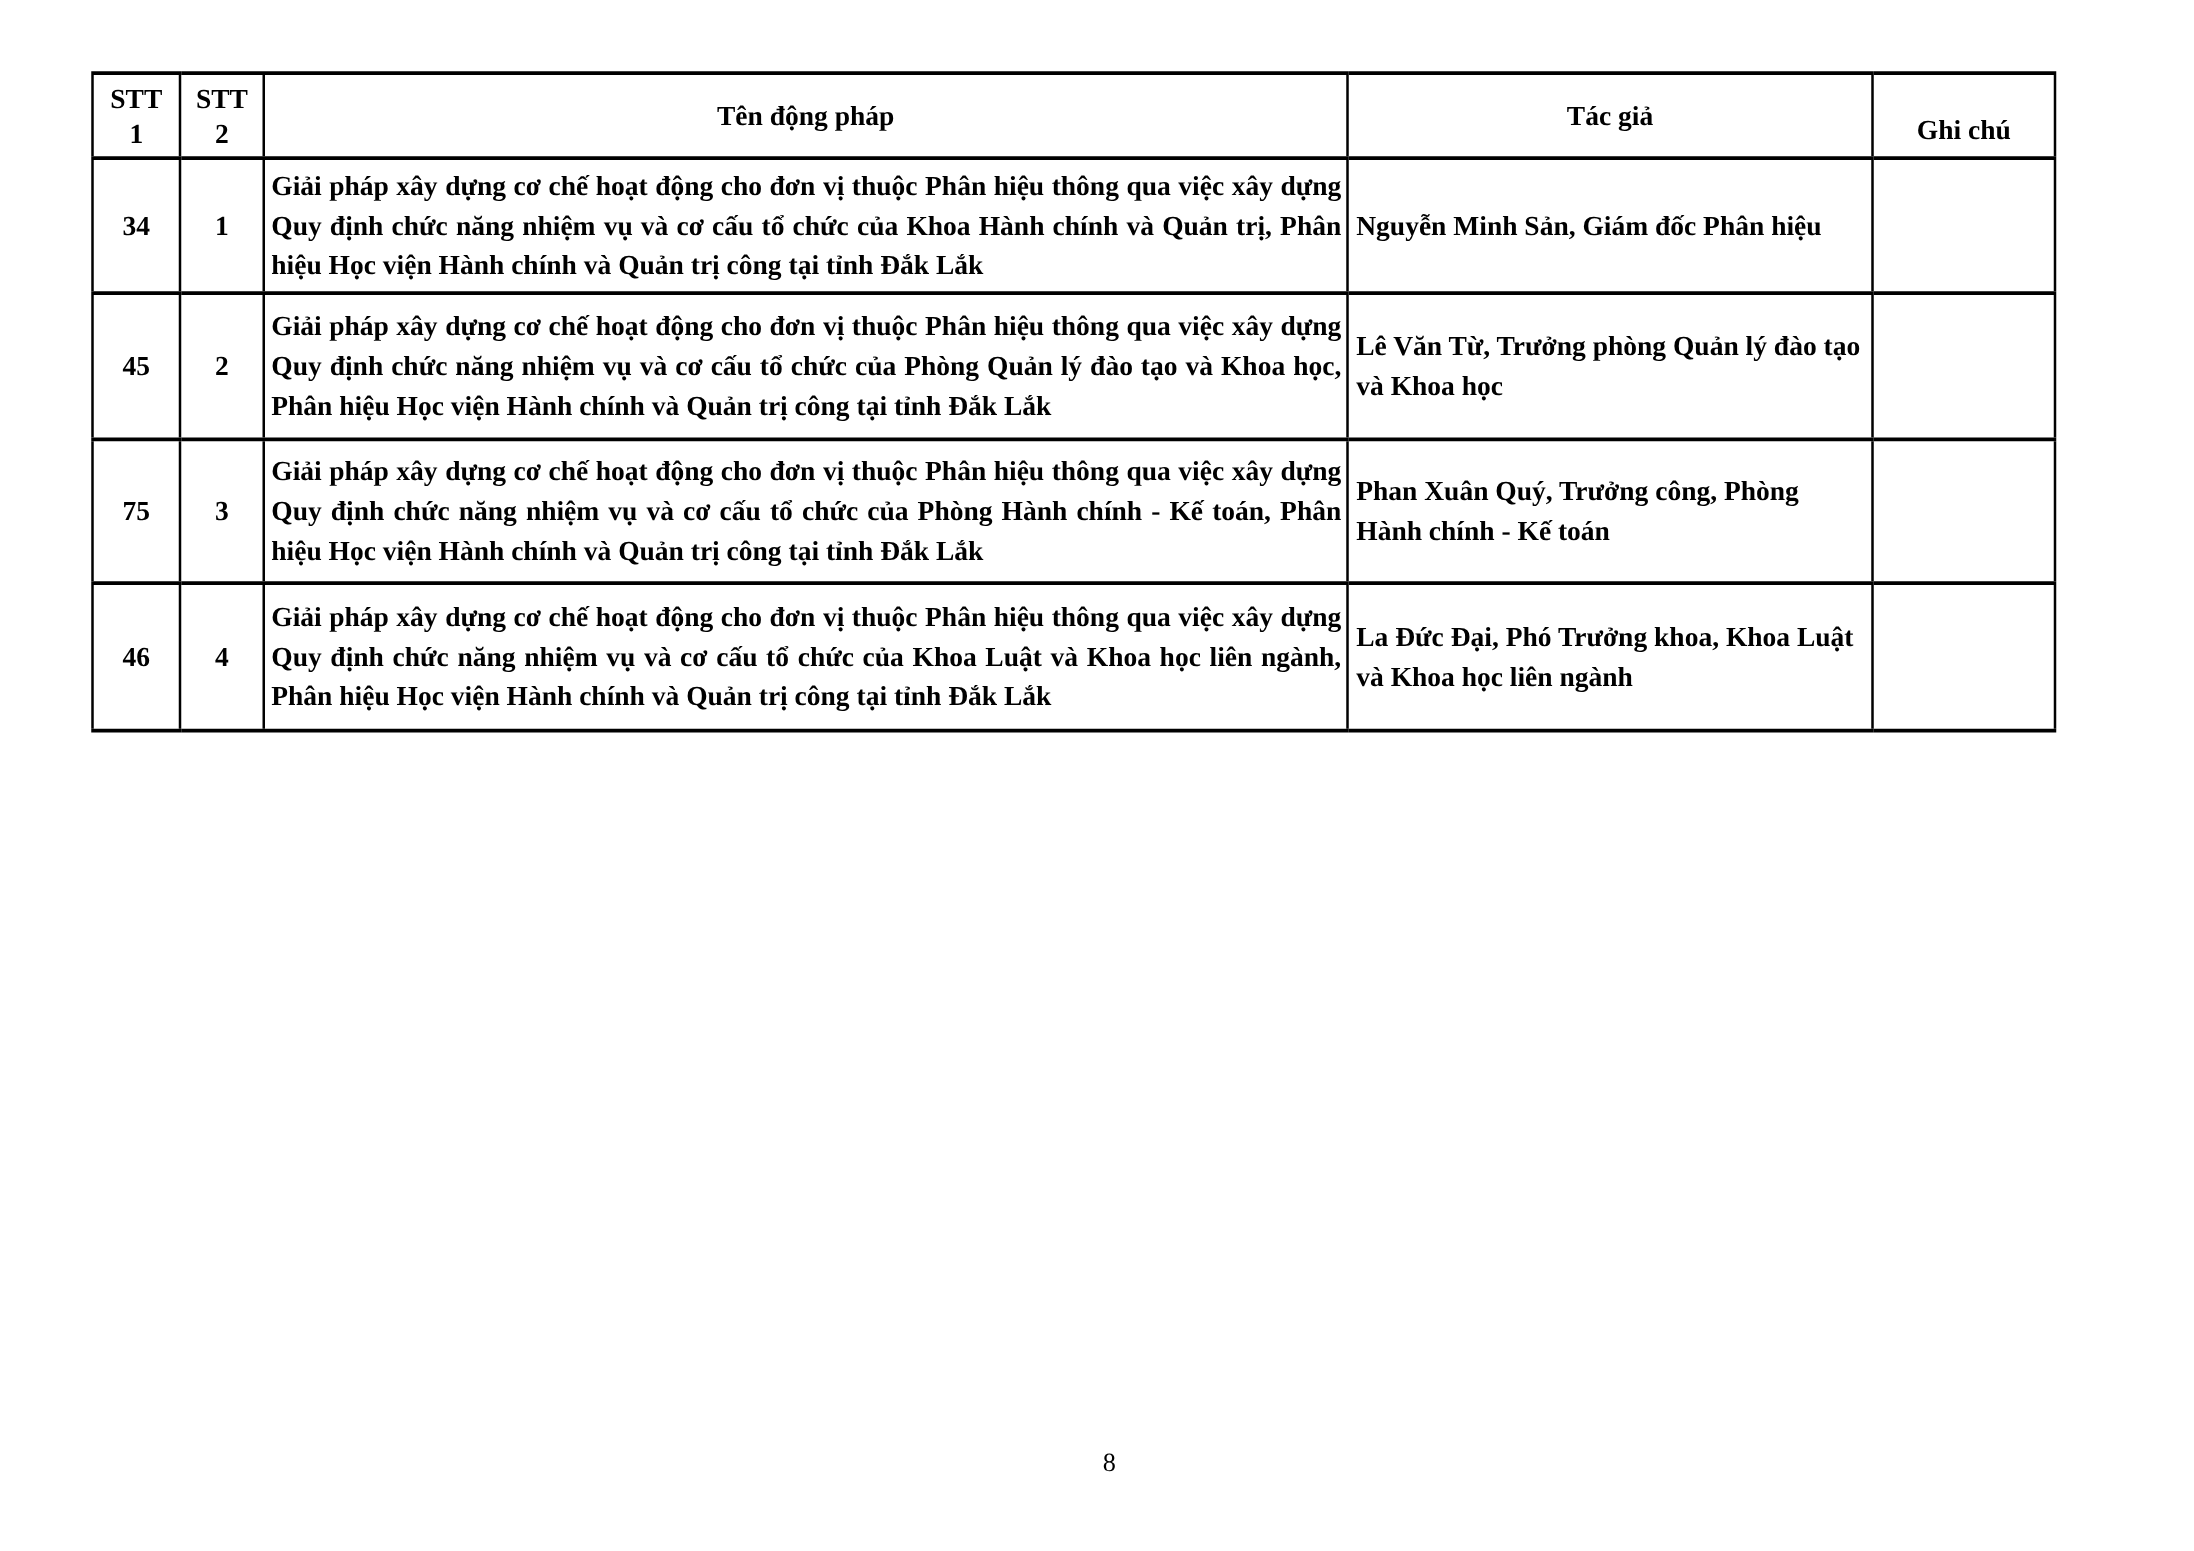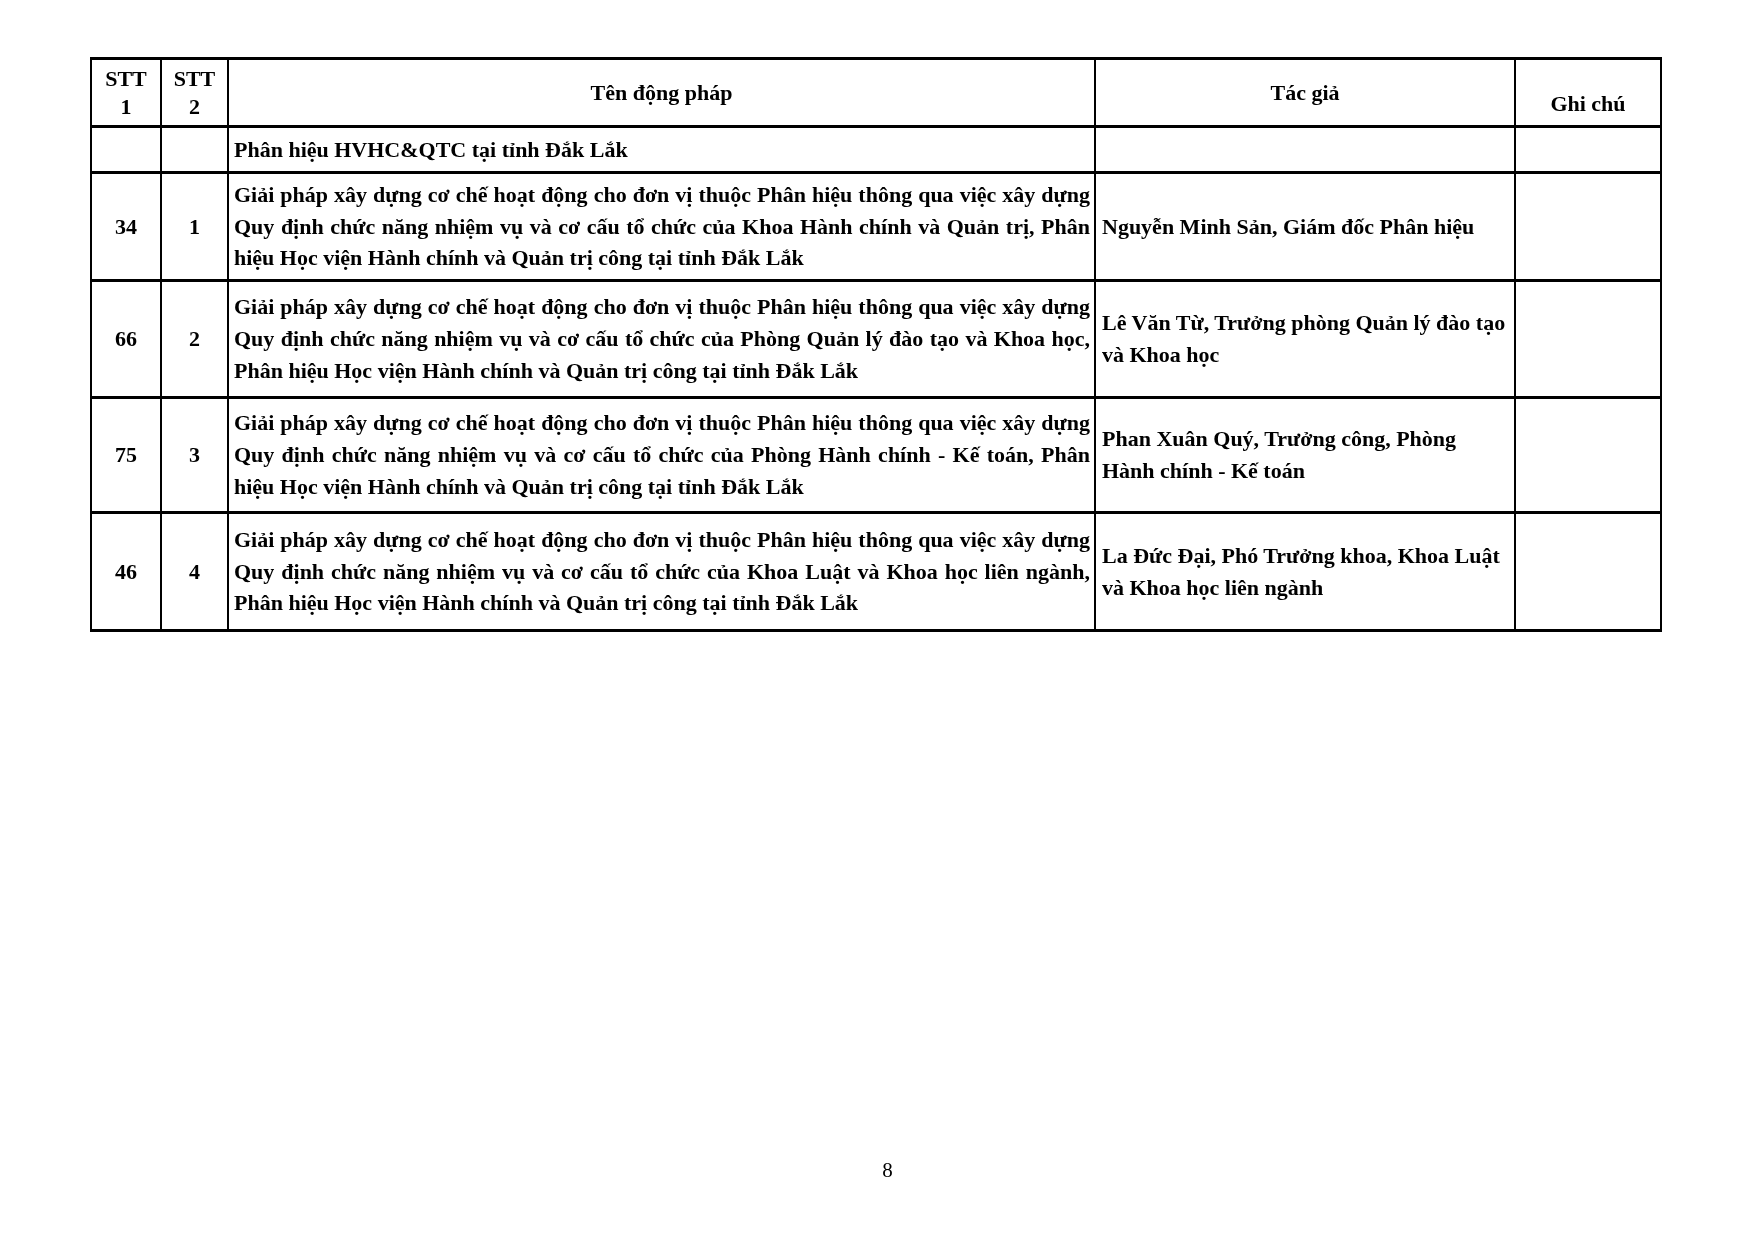--- a/index.html
+++ b/index.html
@@ -11,21 +11,21 @@
     position: relative;
     width: 1755px;
     height: 1241px;
     background: #ffffff;
     font-family: "Liberation Serif", "DejaVu Serif", serif;
     color: #000000;
     overflow: hidden;
   }
   table.doc-table {
     position: absolute;
-    left: 90px;
+    left: 73px;
     top: 57px;
     width: 1570px;
     border-collapse: collapse;
     table-layout: fixed;
   }
   .doc-table th, .doc-table td {
     border-style: solid;
     border-color: #000000;
     border-width: 3px 2px;
     padding: 2px 4px;
@@ -108,38 +108,31 @@
         <th class="th-stt">STT
 1</th>
         <th class="th-stt">STT
 2</th>
         <th class="th-solution">Tên động pháp</th>
         <th class="th-author">Tác giả</th>
         <th class="th-note">Ghi chú</th>
       </tr>
     </thead>
     <tbody>
-      <tr class="section-row">
-        <td class="td-stt"></td>
-        <td class="td-stt"></td>
-        <td class="section-title">Phân hiệu HVHC&amp;QTC tại tỉnh Đắk Lắk</td>
-        <td class="td-author"></td>
-        <td class="td-note"></td>
-      </tr>
 
       <tr class="row-a">
         <td class="td-stt">34</td>
         <td class="td-stt">1</td>
         <td class="td-solution">Giải pháp xây dựng cơ chế hoạt động cho đơn vị thuộc Phân hiệu thông qua việc xây dựng Quy định chức năng nhiệm vụ và cơ cấu tổ chức của Khoa Hành chính và Quản trị, Phân hiệu Học viện Hành chính và Quản trị công tại tỉnh Đắk Lắk</td>
         <td class="td-author">Nguyễn Minh Sản, Giám đốc Phân hiệu</td>
         <td class="td-note"></td>
       </tr>
 
       <tr class="row-b">
-        <td class="td-stt">66</td>
+        <td class="td-stt">45</td>
         <td class="td-stt">2</td>
         <td class="td-solution">Giải pháp xây dựng cơ chế hoạt động cho đơn vị thuộc Phân hiệu thông qua việc xây dựng Quy định chức năng nhiệm vụ và cơ cấu tổ chức của Phòng Quản lý đào tạo và Khoa học, Phân hiệu Học viện Hành chính và Quản trị công tại tỉnh Đắk Lắk</td>
         <td class="td-author">Lê Văn Từ, Trưởng phòng Quản lý đào tạo và Khoa học</td>
         <td class="td-note"></td>
       </tr>
 
       <tr class="row-c">
         <td class="td-stt">75</td>
         <td class="td-stt">3</td>
         <td class="td-solution">Giải pháp xây dựng cơ chế hoạt động cho đơn vị thuộc Phân hiệu thông qua việc xây dựng Quy định chức năng nhiệm vụ và cơ cấu tổ chức của Phòng Hành chính - Kế toán, Phân hiệu Học viện Hành chính và Quản trị công tại tỉnh Đắk Lắk</td>

